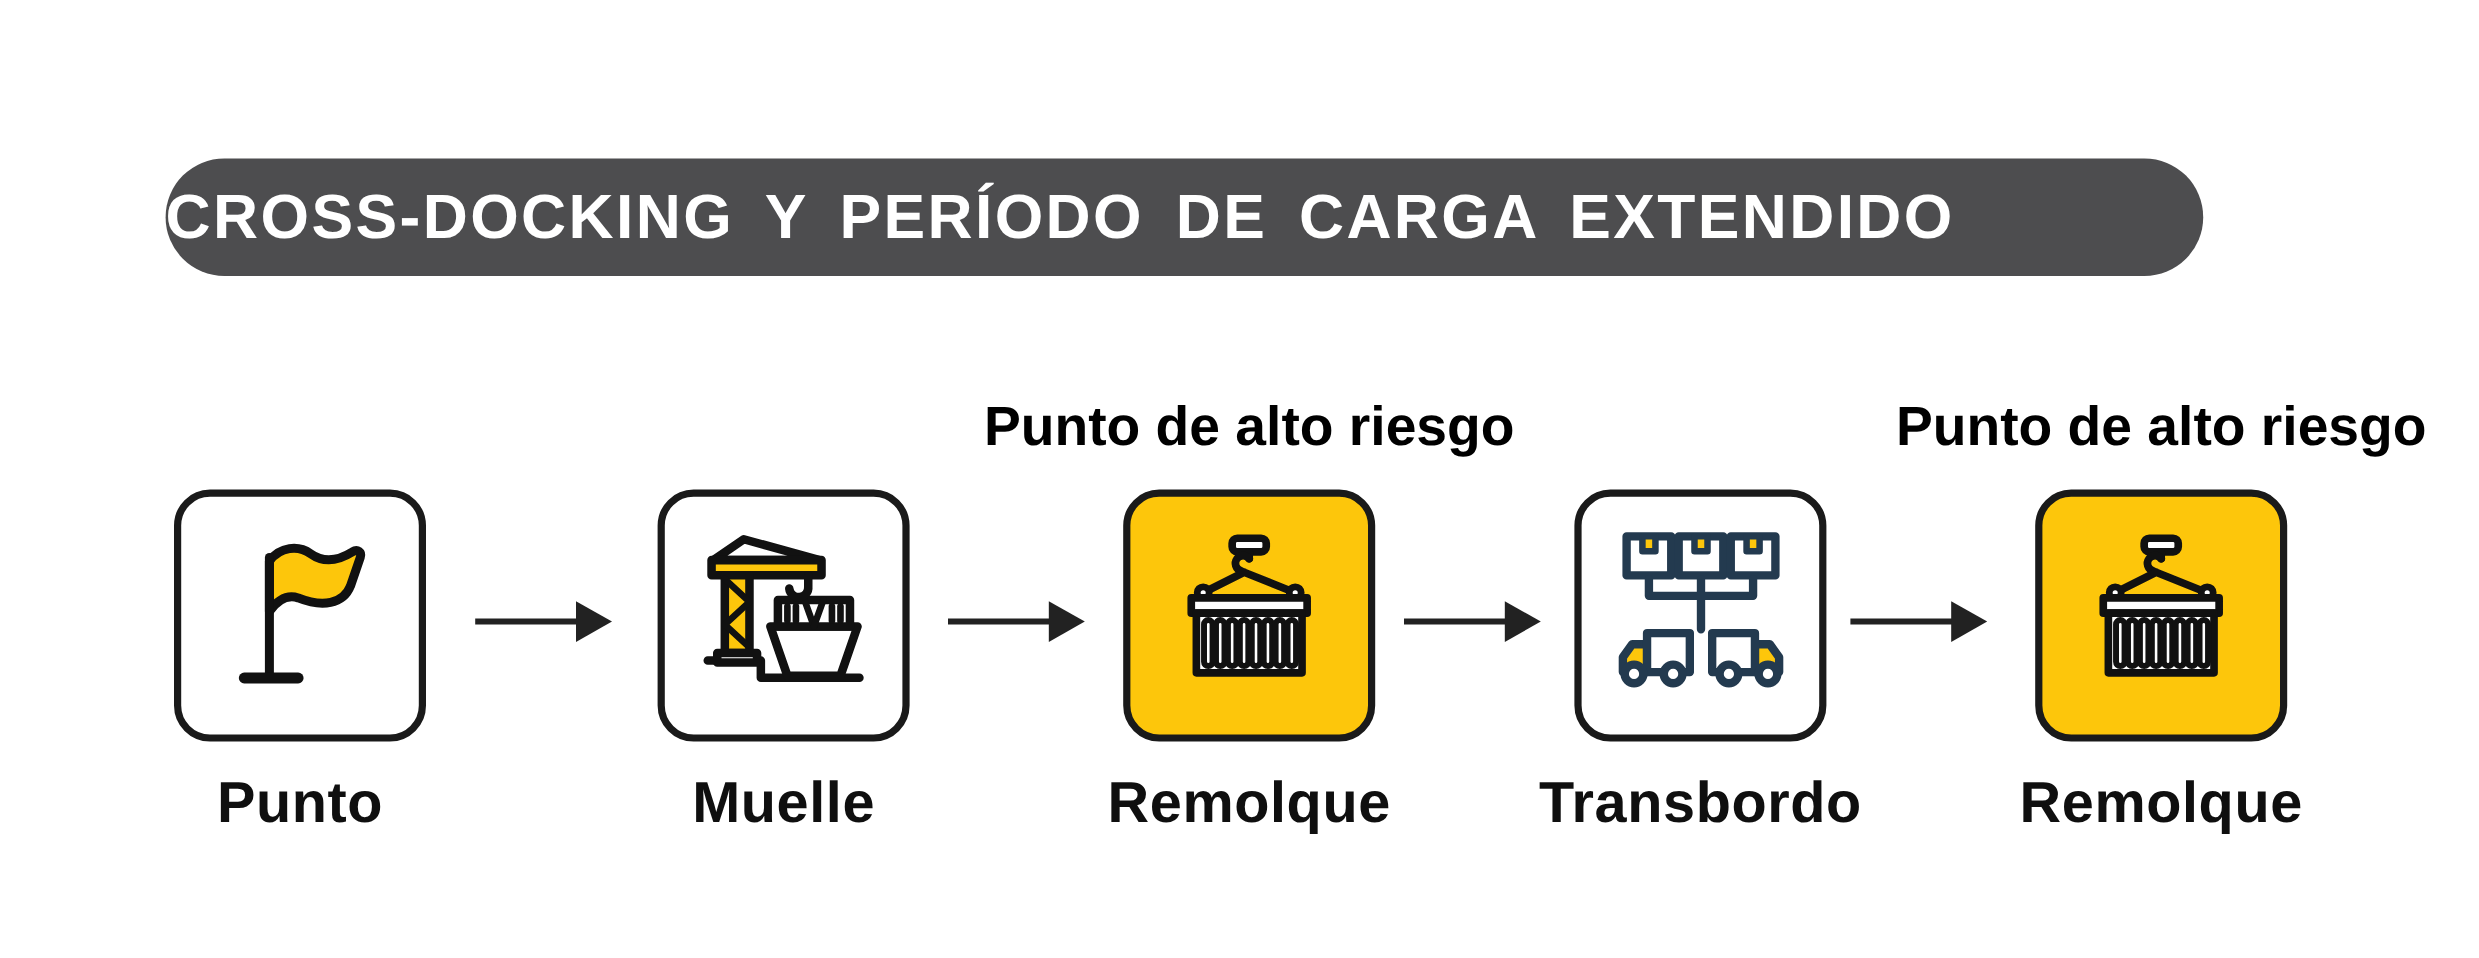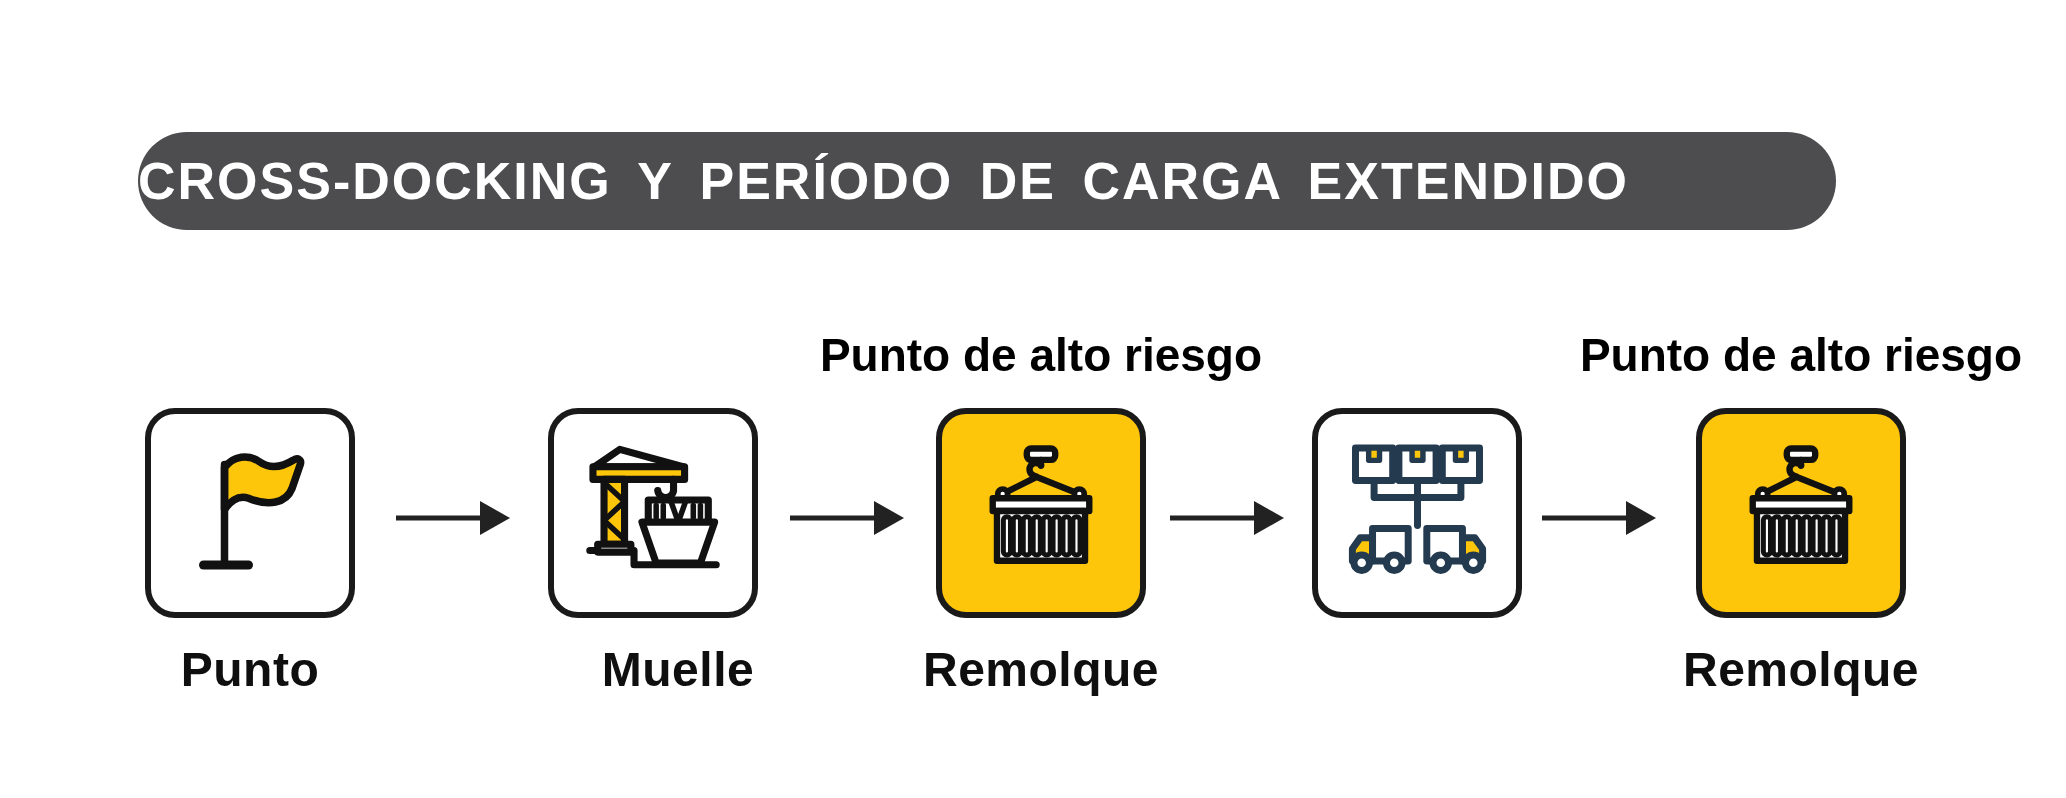--- a/index.html
+++ b/index.html
@@ -171,17 +171,18 @@
         <rect x="44.5" y="54" width="5" height="27" rx="2.5" stroke-width="3.5"></rect>
         <rect x="51.5" y="54" width="5" height="27" rx="2.5" stroke-width="3.5"></rect>
         <rect x="58.5" y="54" width="5" height="27" rx="2.5" stroke-width="3.5"></rect>
         <rect x="65.5" y="54" width="5" height="27" rx="2.5" stroke-width="3.5"></rect>
         <rect x="72.5" y="54" width="5" height="27" rx="2.5" stroke-width="3.5"></rect>
       </svg>
     </span>
   </div>
 
   <div class="stage-label" style="left:250px">Punto</div>
-  <div class="stage-label" style="left:678px">Muelle</div>
+  <div class="stage-label" style="left:653px">Muelle</div>
   <div class="stage-label" style="left:1041px">Remolque</div>
+  <div class="stage-label" style="left:1417px">Transbordo</div>
   <div class="stage-label" style="left:1801px">Remolque</div>
 
 </div>
 
 </body></html>

